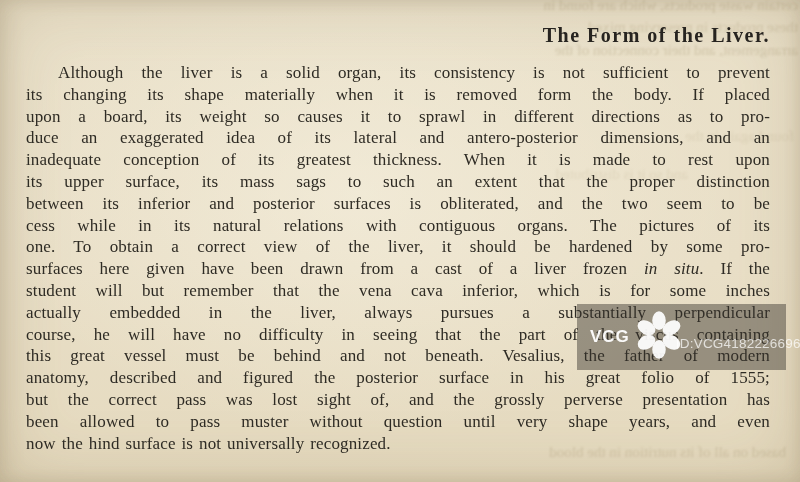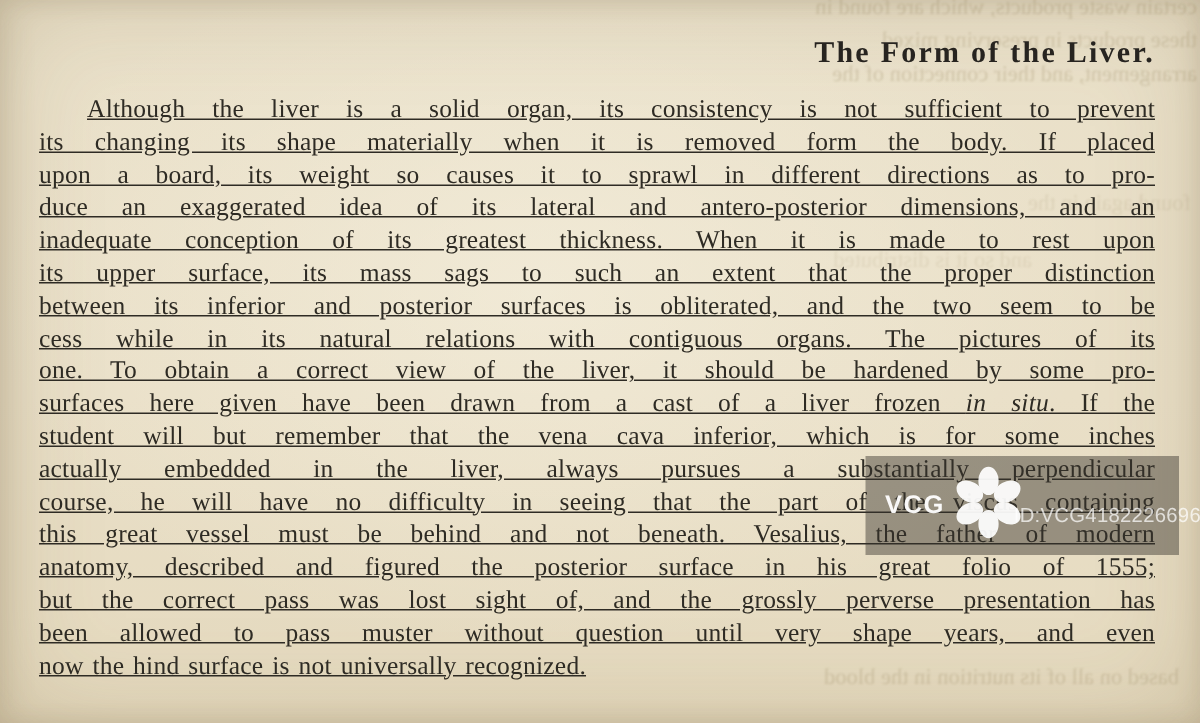--- a/index.html
+++ b/index.html
@@ -57,21 +57,20 @@
     top: 62px; left: 26px; right: 30px;
     font-size: 17px;
     line-height: 21.8px;
     letter-spacing: 0.15px;
     word-spacing: 1.5px;
   }
   .tline {
     text-align: justify;
     text-align-last: justify;
     white-space: normal;
-    text-decoration: underline;
   }
   .tline.first { padding-left: 32px; }
   .tline.last  { text-align-last: left; }
   .tline em { font-style: italic; }
 
   
   .watermark {
     position: absolute;
     left: 577px; top: 304px;
     width: 209px; height: 66px;

